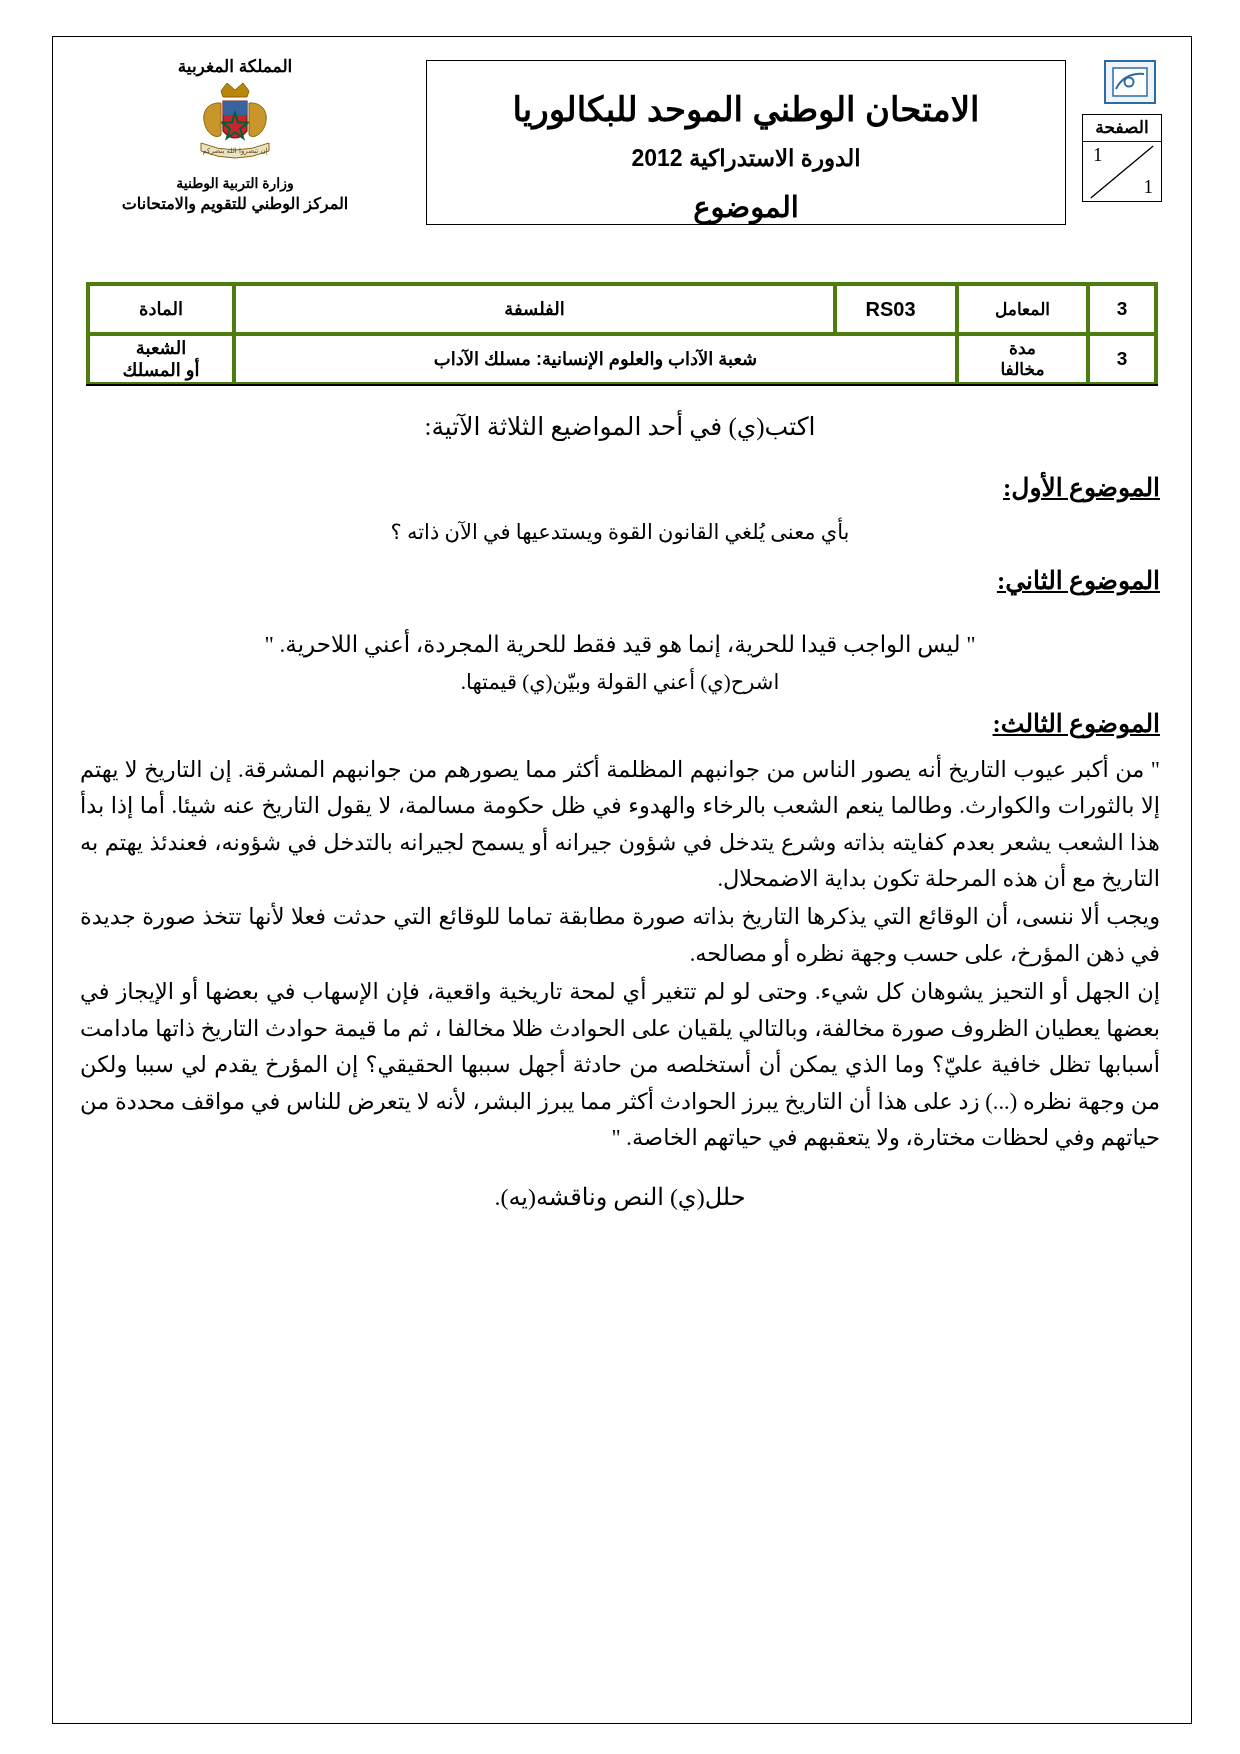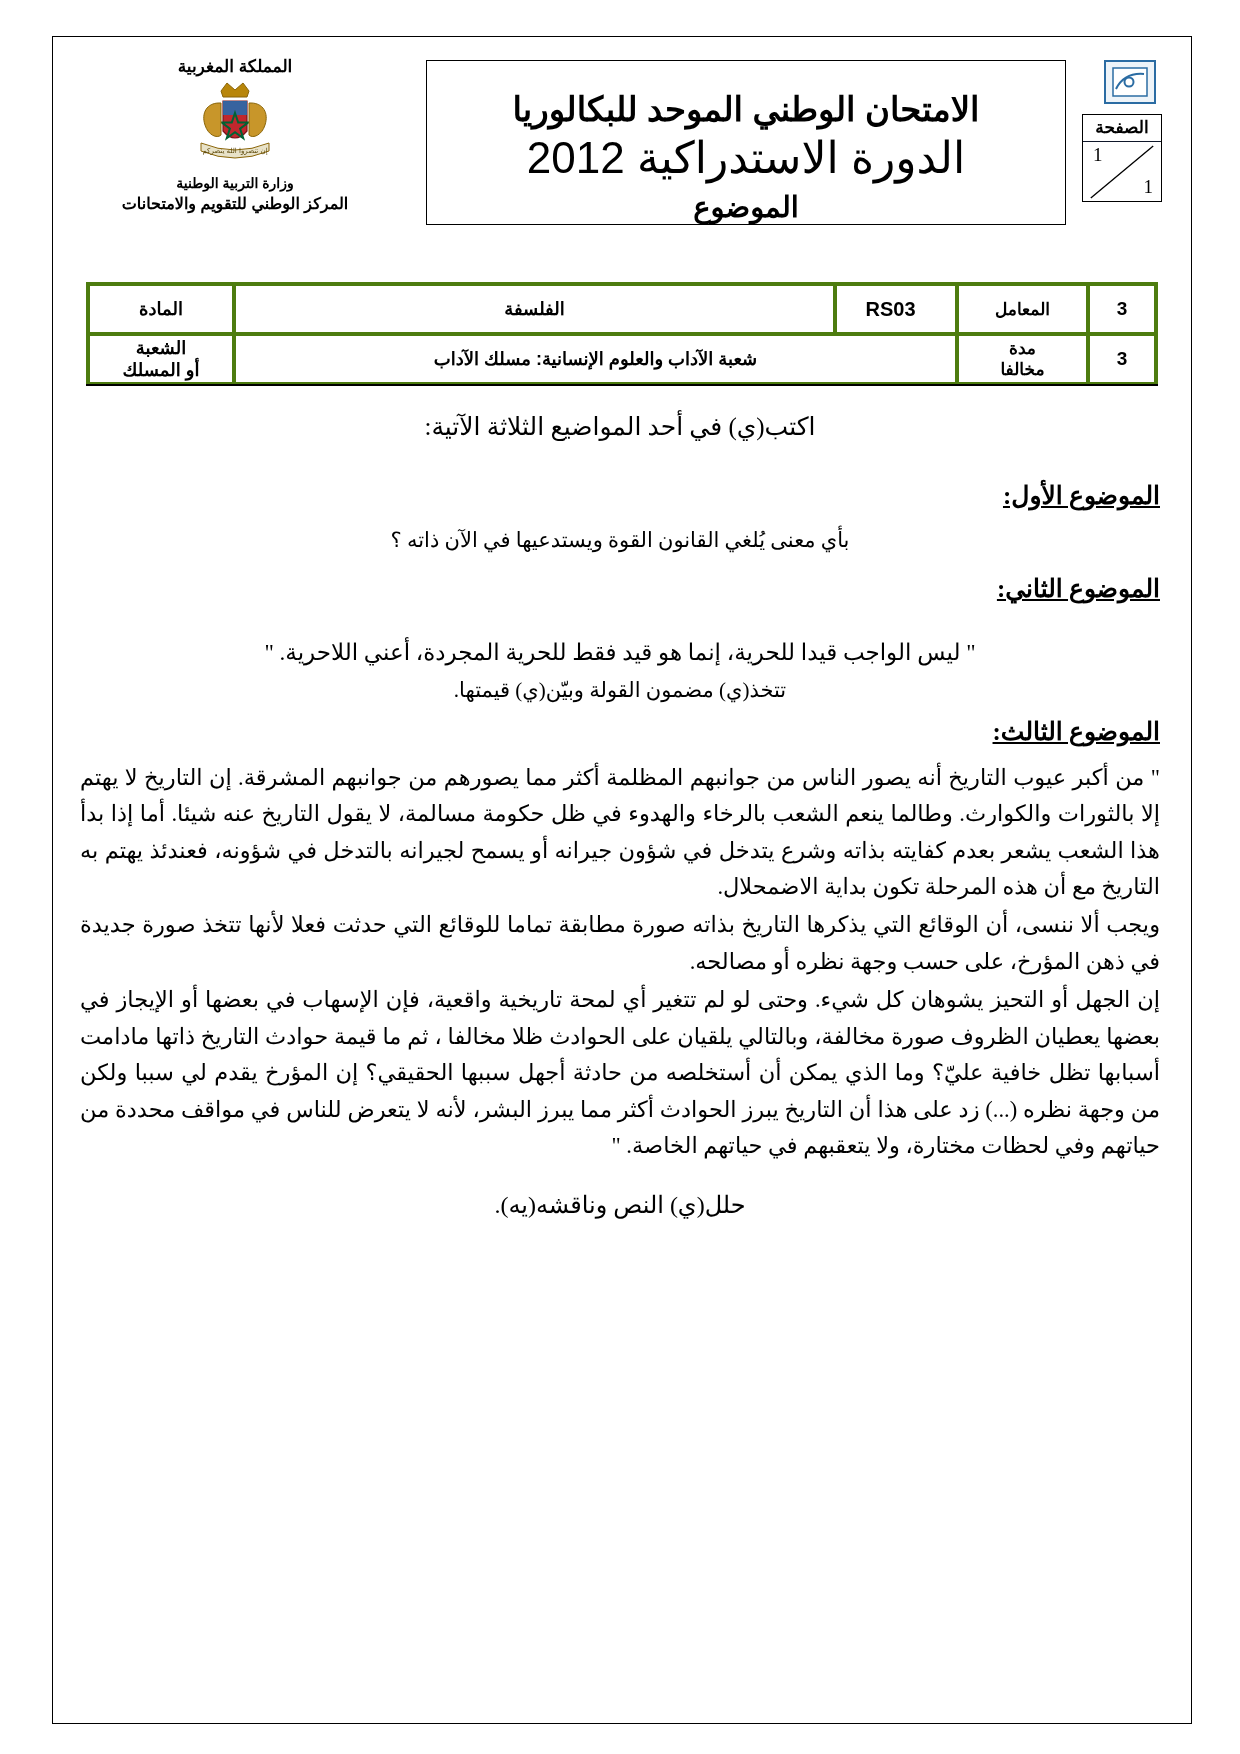--- a/index.html
+++ b/index.html
@@ -105,22 +105,22 @@
   }
   .title-main {
     font-family: "Liberation Sans", sans-serif;
     font-weight: bold;
     font-size: 34px;
     letter-spacing: 0px;
     line-height: 48px;
   }
   .title-sub {
     font-family: "Liberation Sans", sans-serif;
-    font-weight: normal;
-    font-size: 44px;
+    font-weight: bold;
+    font-size: 23px;
     line-height: 50px;
   }
   .title-third {
     font-family: "Liberation Sans", sans-serif;
     font-weight: bold;
     font-size: 29px;
     line-height: 48px;
   }
 
   .kingdom {
@@ -211,21 +211,21 @@
     left: 80px;
     top: 408px;
     font-family: "Liberation Serif", serif;
     font-size: 22px;
     line-height: 1.55;
     text-align: justify;
   }
   .instruction {
     text-align: center;
     font-size: 25px;
-    margin-bottom: 30px;
+    margin-bottom: 22px;
   }
   .topic-head {
     font-weight: bold;
     font-size: 25px;
     text-decoration: underline;
     margin: 2px 0 8px 0;
     text-align: right;
   }
   .topic-text {
     text-align: center;
@@ -339,21 +339,21 @@
   <div class="rule"></div>
 
   <div class="content">
     <div class="instruction">اكتب(ي) في أحد المواضيع الثلاثة الآتية:</div>
 
     <div class="topic-head">الموضوع الأول:</div>
     <div class="topic-text">بأي معنى يُلغي القانون القوة ويستدعيها في الآن ذاته ؟</div>
 
     <div class="topic-head">الموضوع الثاني:</div>
     <div class="quote-line">" ليس الواجب قيدا للحرية، إنما هو قيد فقط للحرية المجردة، أعني اللاحرية. "</div>
-    <div class="quote-instr">تتخذ(ي) مضمون القولة وبيّن(ي) قيمتها.</div>
+    <div class="quote-instr">اشرح(ي) أعني القولة وبيّن(ي) قيمتها.</div>
 
     <div class="topic-head">الموضوع الثالث:</div>
     <p class="para">" من أكبر عيوب التاريخ أنه يصور الناس من جوانبهم المظلمة أكثر مما يصورهم من جوانبهم المشرقة. إن التاريخ لا يهتم إلا بالثورات والكوارث. وطالما ينعم الشعب بالرخاء والهدوء في ظل حكومة مسالمة، لا يقول التاريخ عنه شيئا. أما إذا بدأ هذا الشعب يشعر بعدم كفايته بذاته وشرع يتدخل في شؤون جيرانه أو يسمح لجيرانه بالتدخل في شؤونه، فعندئذ يهتم به التاريخ مع أن هذه المرحلة تكون بداية الاضمحلال.</p>
     <p class="para">ويجب ألا ننسى، أن الوقائع التي يذكرها التاريخ بذاته صورة مطابقة تماما للوقائع التي حدثت فعلا لأنها تتخذ صورة جديدة في ذهن المؤرخ، على حسب وجهة نظره أو مصالحه.</p>
     <p class="para">إن الجهل أو التحيز يشوهان كل شيء. وحتى لو لم تتغير أي لمحة تاريخية واقعية، فإن الإسهاب في بعضها أو الإيجاز في بعضها يعطيان الظروف صورة مخالفة، وبالتالي يلقيان على الحوادث ظلا مخالفا ، ثم ما قيمة حوادث التاريخ ذاتها مادامت أسبابها تظل خافية عليّ؟ وما الذي يمكن أن أستخلصه من حادثة أجهل سببها الحقيقي؟ إن المؤرخ يقدم لي سببا ولكن من وجهة نظره (...) زد على هذا أن التاريخ يبرز الحوادث أكثر مما يبرز البشر، لأنه لا يتعرض للناس في مواقف محددة من حياتهم وفي لحظات مختارة، ولا يتعقبهم في حياتهم الخاصة. "</p>
 
     <div class="final-instr">حلل(ي) النص وناقشه(يه).</div>
   </div>
 </div>
 

